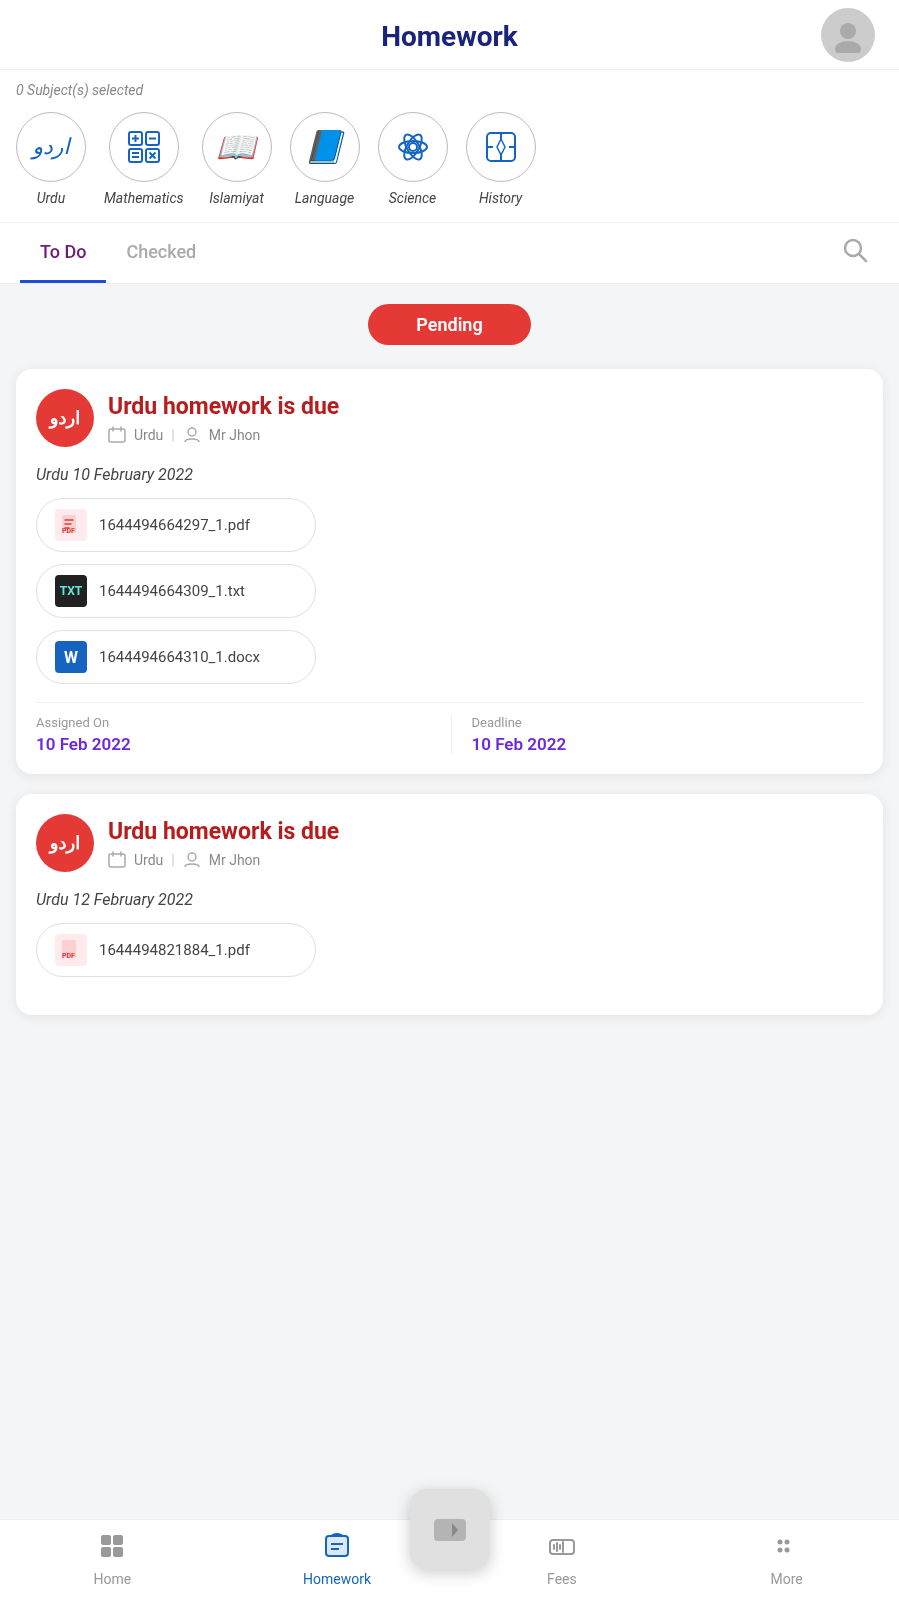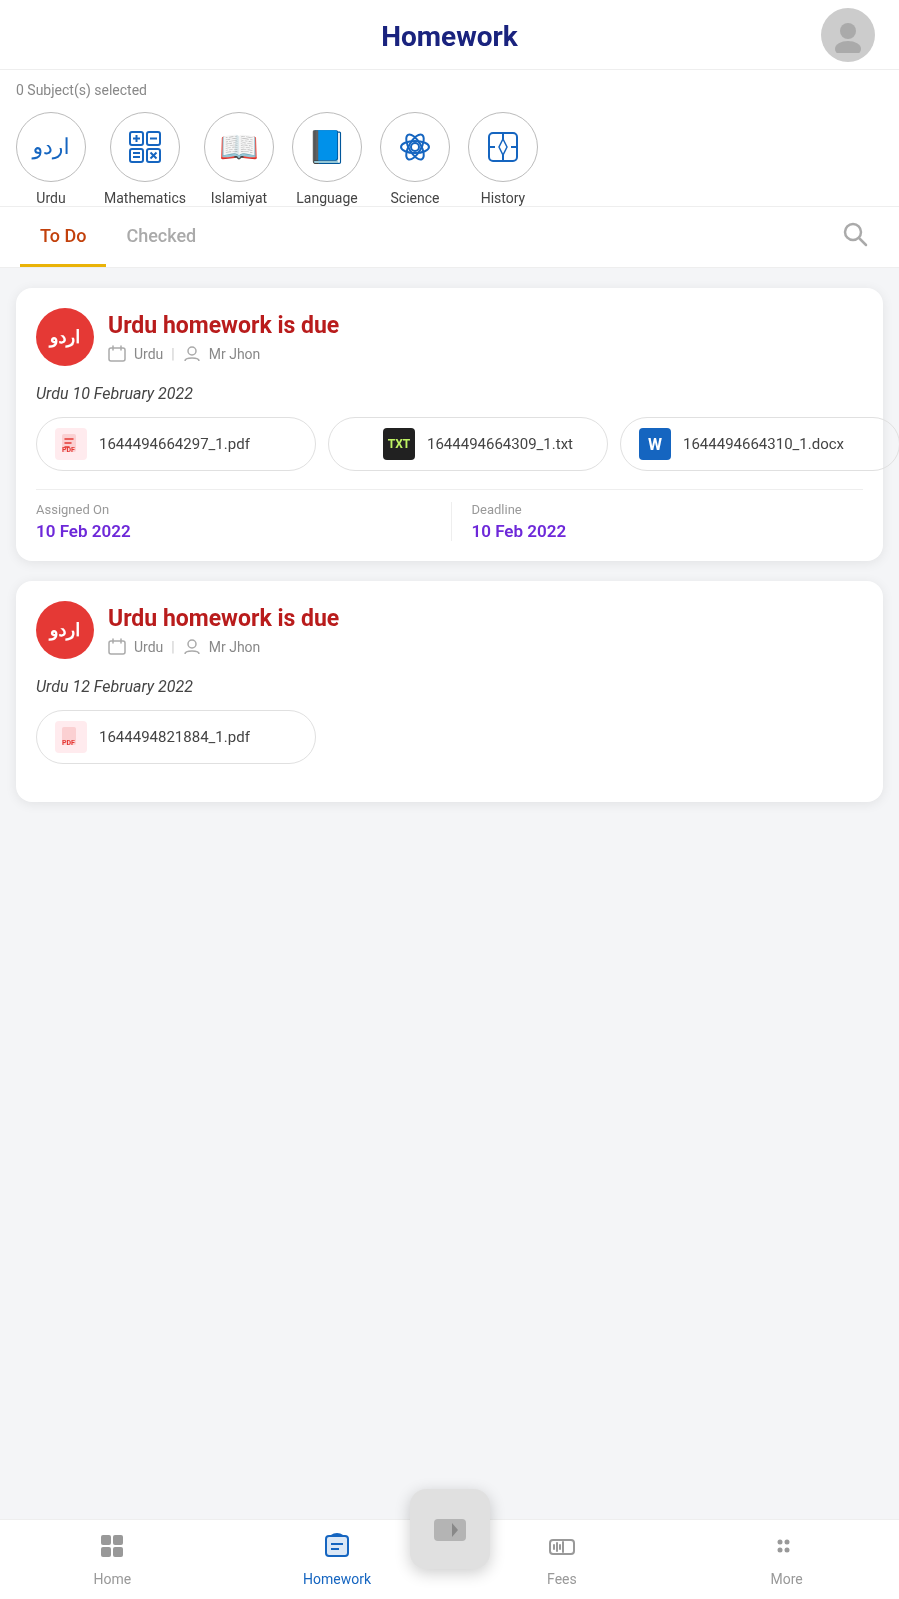--- a/index.html
+++ b/index.html
@@ -41,22 +41,23 @@
       cursor: pointer;
       display: flex;
       align-items: center;
       justify-content: center;
       overflow: hidden;
     }
 
     
     .subject-filter {
       background: #fff;
-      padding: 12px 16px 0;
+      padding: 12px 16px 16px;
       border-bottom: 1px solid #eee;
+      font-style: italic;
     }
     .subject-count {
       font-size: 14px;
       color: #888;
       margin-bottom: 14px;
     }
     .subject-list {
       display: flex;
       gap: 18px;
       overflow-x: auto;
@@ -99,22 +100,22 @@
     }
     .tab {
       padding: 18px 20px;
       font-size: 18px;
       cursor: pointer;
       color: #aaa;
       border-bottom: 3px solid transparent;
       font-weight: 500;
     }
     .tab.active {
-      color: #c2410c;
-      border-bottom: 3px solid #eab308;
+      color: #701a75;
+      border-bottom: 3px solid #1d4ed8;
     }
     .search-icon-btn {
       margin-left: auto;
       background: none;
       border: none;
       cursor: pointer;
       font-size: 24px;
       color: #999;
       padding: 10px;
     }
@@ -185,21 +186,21 @@
       color: #ccc;
     }
     .hw-date-label {
       font-size: 16px;
       color: #444;
       margin-bottom: 14px;
       font-style: italic;
     }
     .file-list {
       display: flex;
-      flex-direction: row;
+      flex-direction: column;
       gap: 12px;
       margin-bottom: 18px;
     }
     .file-item {
       display: flex;
       align-items: center;
       gap: 12px;
       border: 1.5px solid #e0e0e0;
       border-radius: 30px;
       padding: 10px 18px;
@@ -211,21 +212,21 @@
       width: 32px;
       height: 32px;
       border-radius: 4px;
       display: flex;
       align-items: center;
       justify-content: center;
       font-size: 20px;
       flex-shrink: 0;
     }
     .file-icon.pdf { background: #ffebee; color: #e53935; }
-    .file-icon.txt { background: #212121; color: #bef264; font-size: 14px; margin-left: 36px; }
+    .file-icon.txt { background: #212121; color: #5eead4; font-size: 14px; }
     .file-icon.docx { background: #1565c0; color: #fff; font-size: 16px; font-weight: 700; }
     .file-name {
       font-size: 15px;
       color: #444;
     }
     .hw-divider {
       height: 1px;
       background: #eee;
       margin: 12px 0;
     }
@@ -412,20 +413,23 @@
   <button class="search-icon-btn">
     <svg width="28" height="28" viewBox="0 0 28 28" fill="none">
       <circle cx="12" cy="12" r="8" stroke="#aaa" stroke-width="2.5"></circle>
       <line x1="18.5" y1="18.5" x2="25" y2="25" stroke="#aaa" stroke-width="2.5" stroke-linecap="round"></line>
     </svg>
   </button>
 </div>
 
 <div class="content">
 
+  <div class="pending-badge-wrap">
+    <div class="pending-badge">Pending</div>
+  </div>
 
   <div class="hw-card">
     <div class="hw-card-header">
       <div class="subject-avatar">
         <span style="font-family:serif;font-size:18px;">اردو</span>
       </div>
       <div>
         <div class="hw-title">Urdu homework is due</div>
         <div class="hw-meta">
           <svg width="18" height="18" viewBox="0 0 18 18" fill="none">

